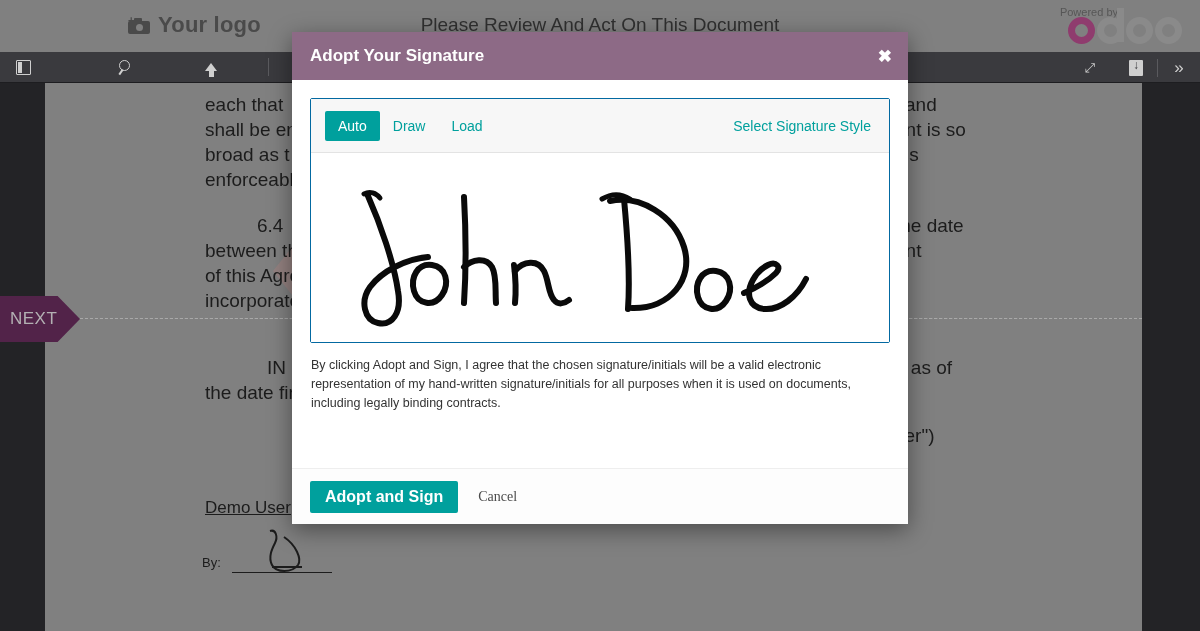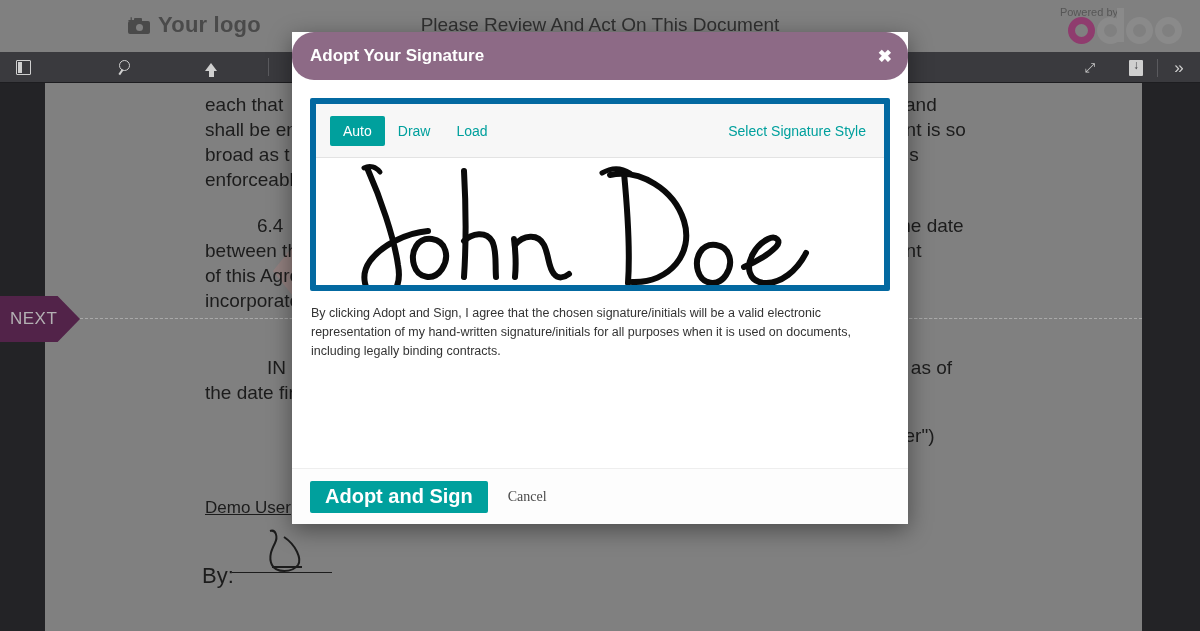--- a/index.html
+++ b/index.html
@@ -199,21 +199,21 @@
     border-top: 1px dashed #a8a8a8; z-index: 5;
   }
 
   
   .demo-user {
     position: absolute; left: 205px; top: 415px;
     font-size: 17px; color: #1c1c1c; text-decoration: underline;
   }
   .by-label {
     position: absolute; left: 202px; top: 472px;
-    font-size: 22px; color: #1c1c1c; margin-top: 8px;
+    font-size: 13px; color: #1c1c1c;
   }
   .by-rule {
     position: absolute; left: 232px; top: 489px; width: 100px; height: 0;
     border-top: 1.5px solid #1c1c1c;
   }
   .sig-scribble {
     position: absolute; left: 262px; top: 444px; width: 60px; height: 48px;
   }
 
   
@@ -226,21 +226,21 @@
   .modal {
     position: absolute; left: 292px; top: 32px;
     width: 616px; height: 492px;
     background: #ffffff; z-index: 11;
     display: flex; flex-direction: column;
   }
   .modal-header {
     height: 48px; background: #8d6a86;
     display: flex; align-items: center;
     padding: 0 18px;
-    position: relative; flex: none; border-radius: 22px;
+    position: relative; flex: none;
   }
   .modal-title {
     color: #ffffff; font-size: 17px; font-weight: bold;
   }
   .modal-close {
     position: absolute; right: 16px; top: 50%; transform: translateY(-50%);
     color: #ffffff; font-size: 17px; font-weight: bold;
     line-height: 1; background: none; border: none; cursor: pointer;
     font-family: "Liberation Sans", sans-serif;
   }
@@ -256,23 +256,23 @@
     font-size: 14px; font-weight: bold; color: #232323;
   }
   .name-input {
     flex: 1; height: 34px;
     border: 1px solid #d5d5d5; border-radius: 2px;
     padding: 0 11px; font-size: 15px; color: #303030;
     font-family: "Liberation Sans", sans-serif;
     background: #fff;
   }
   .sig-panel {
-    border: 6px solid #0369a1; border-radius: 2px;
+    border: 1px solid #0369a1; border-radius: 2px;
     display: flex; flex-direction: column;
-    height: 193px;
+    height: 245px;
   }
   .sig-tabs {
     height: 54px; background: #f7f7f7;
     border-bottom: 1px solid #e3e3e3;
     display: flex; align-items: center;
     padding: 0 14px;
   }
   .tab {
     font-size: 14px; color: #00a09d;
     padding: 7px 13px; border-radius: 2px;
@@ -295,21 +295,21 @@
   }
   .modal-footer {
     height: 56px; background: #fdfdfd;
     border-top: 1px solid #eeeeee;
     display: flex; align-items: center;
     padding: 0 18px; flex: none;
   }
   .btn-primary {
     background: #00a09d; color: #fff; border: none;
     height: 32px; padding: 0 15px; border-radius: 2px;
-    font-size: 20px; font-weight: bold; cursor: pointer;
+    font-size: 16px; font-weight: bold; cursor: pointer;
     font-family: "Liberation Sans", sans-serif;
   }
   .btn-link {
     background: none; border: none; color: #4b4b4b;
     font-size: 14px; margin-left: 12px; cursor: pointer;
     padding: 0 8px; font-family: Liberation Serif, serif;
   }
 </style>
 </head>
 <body>

